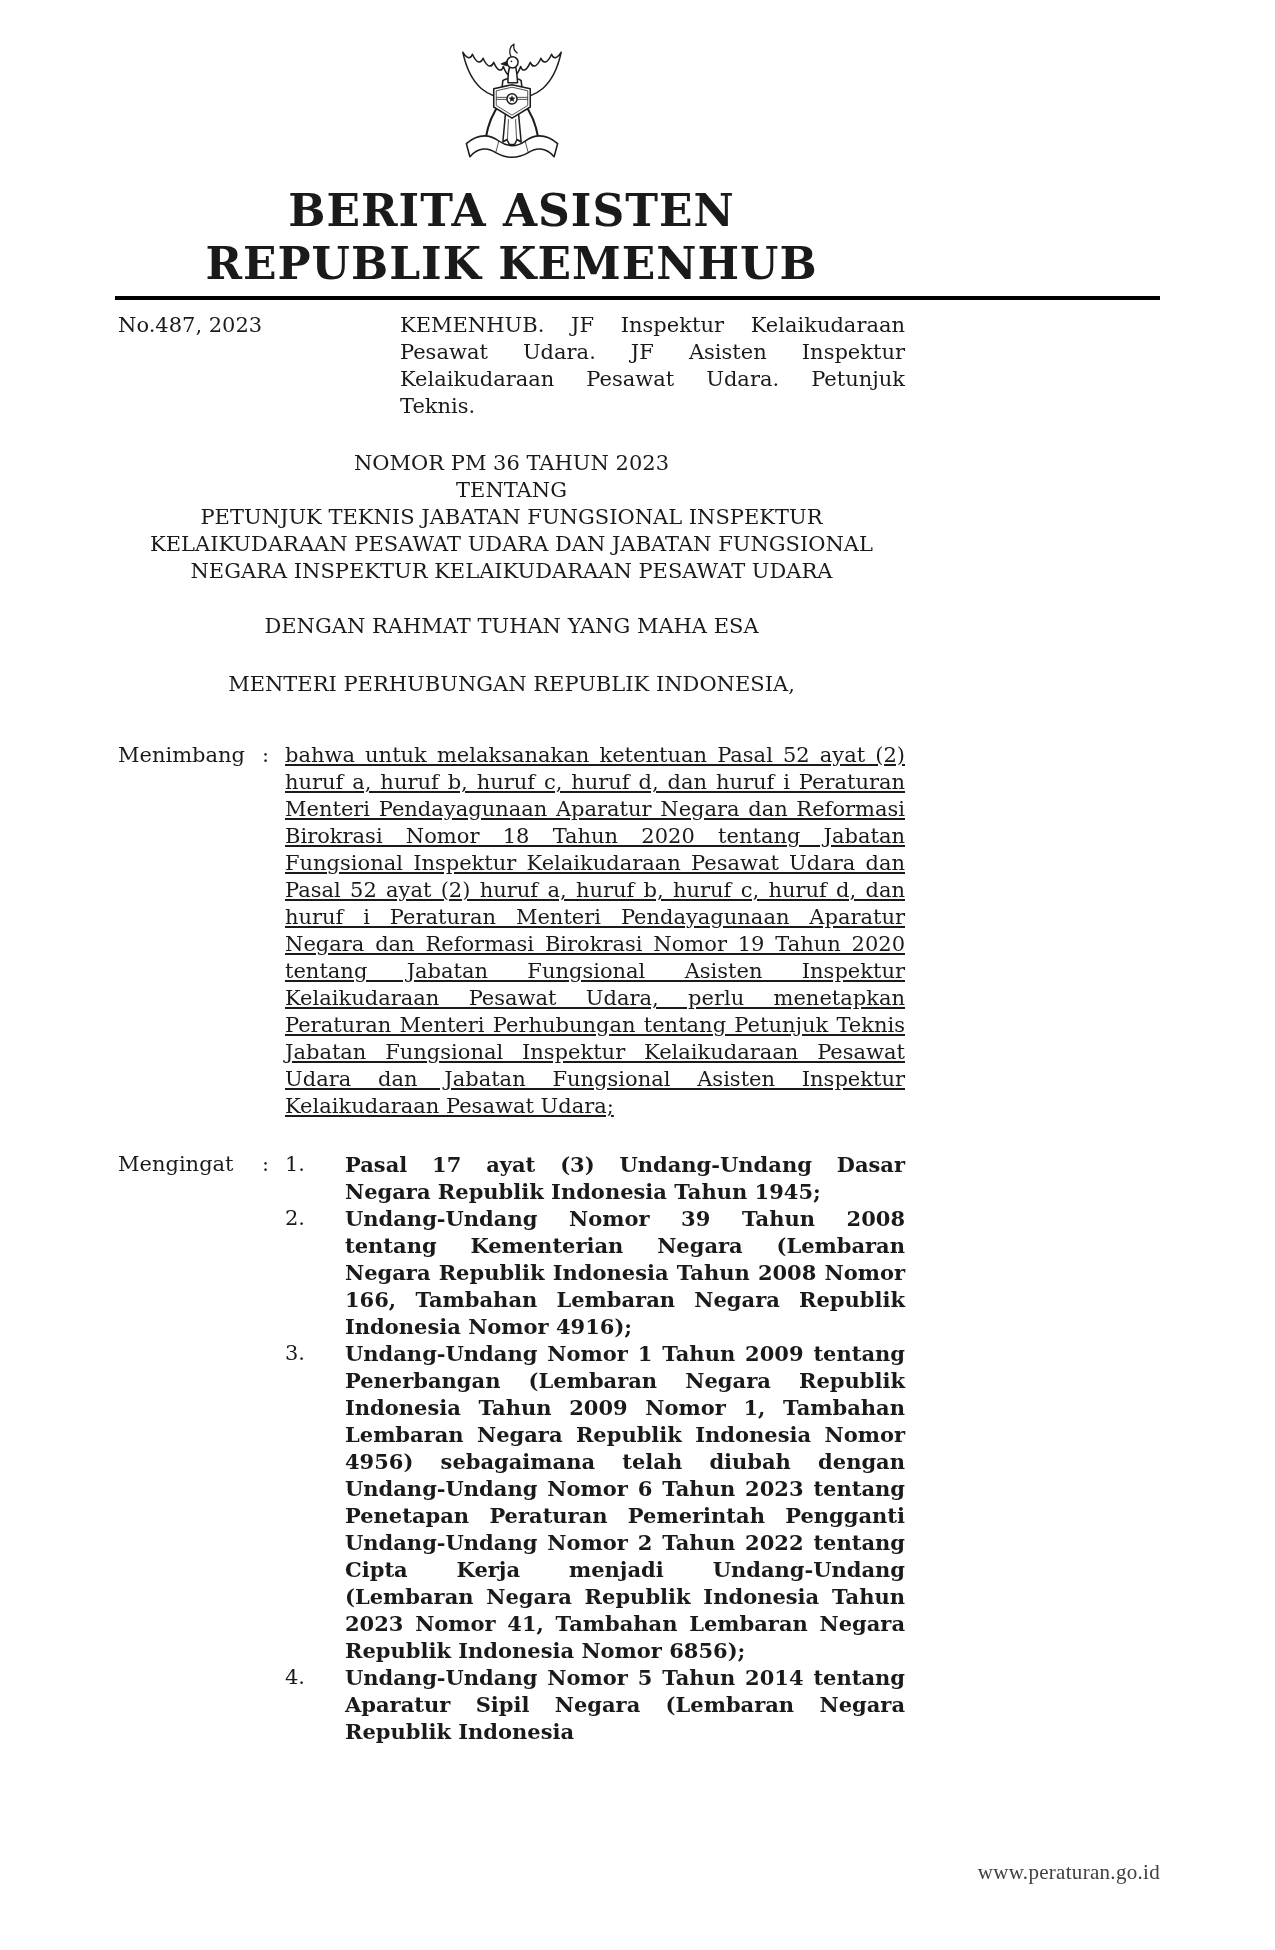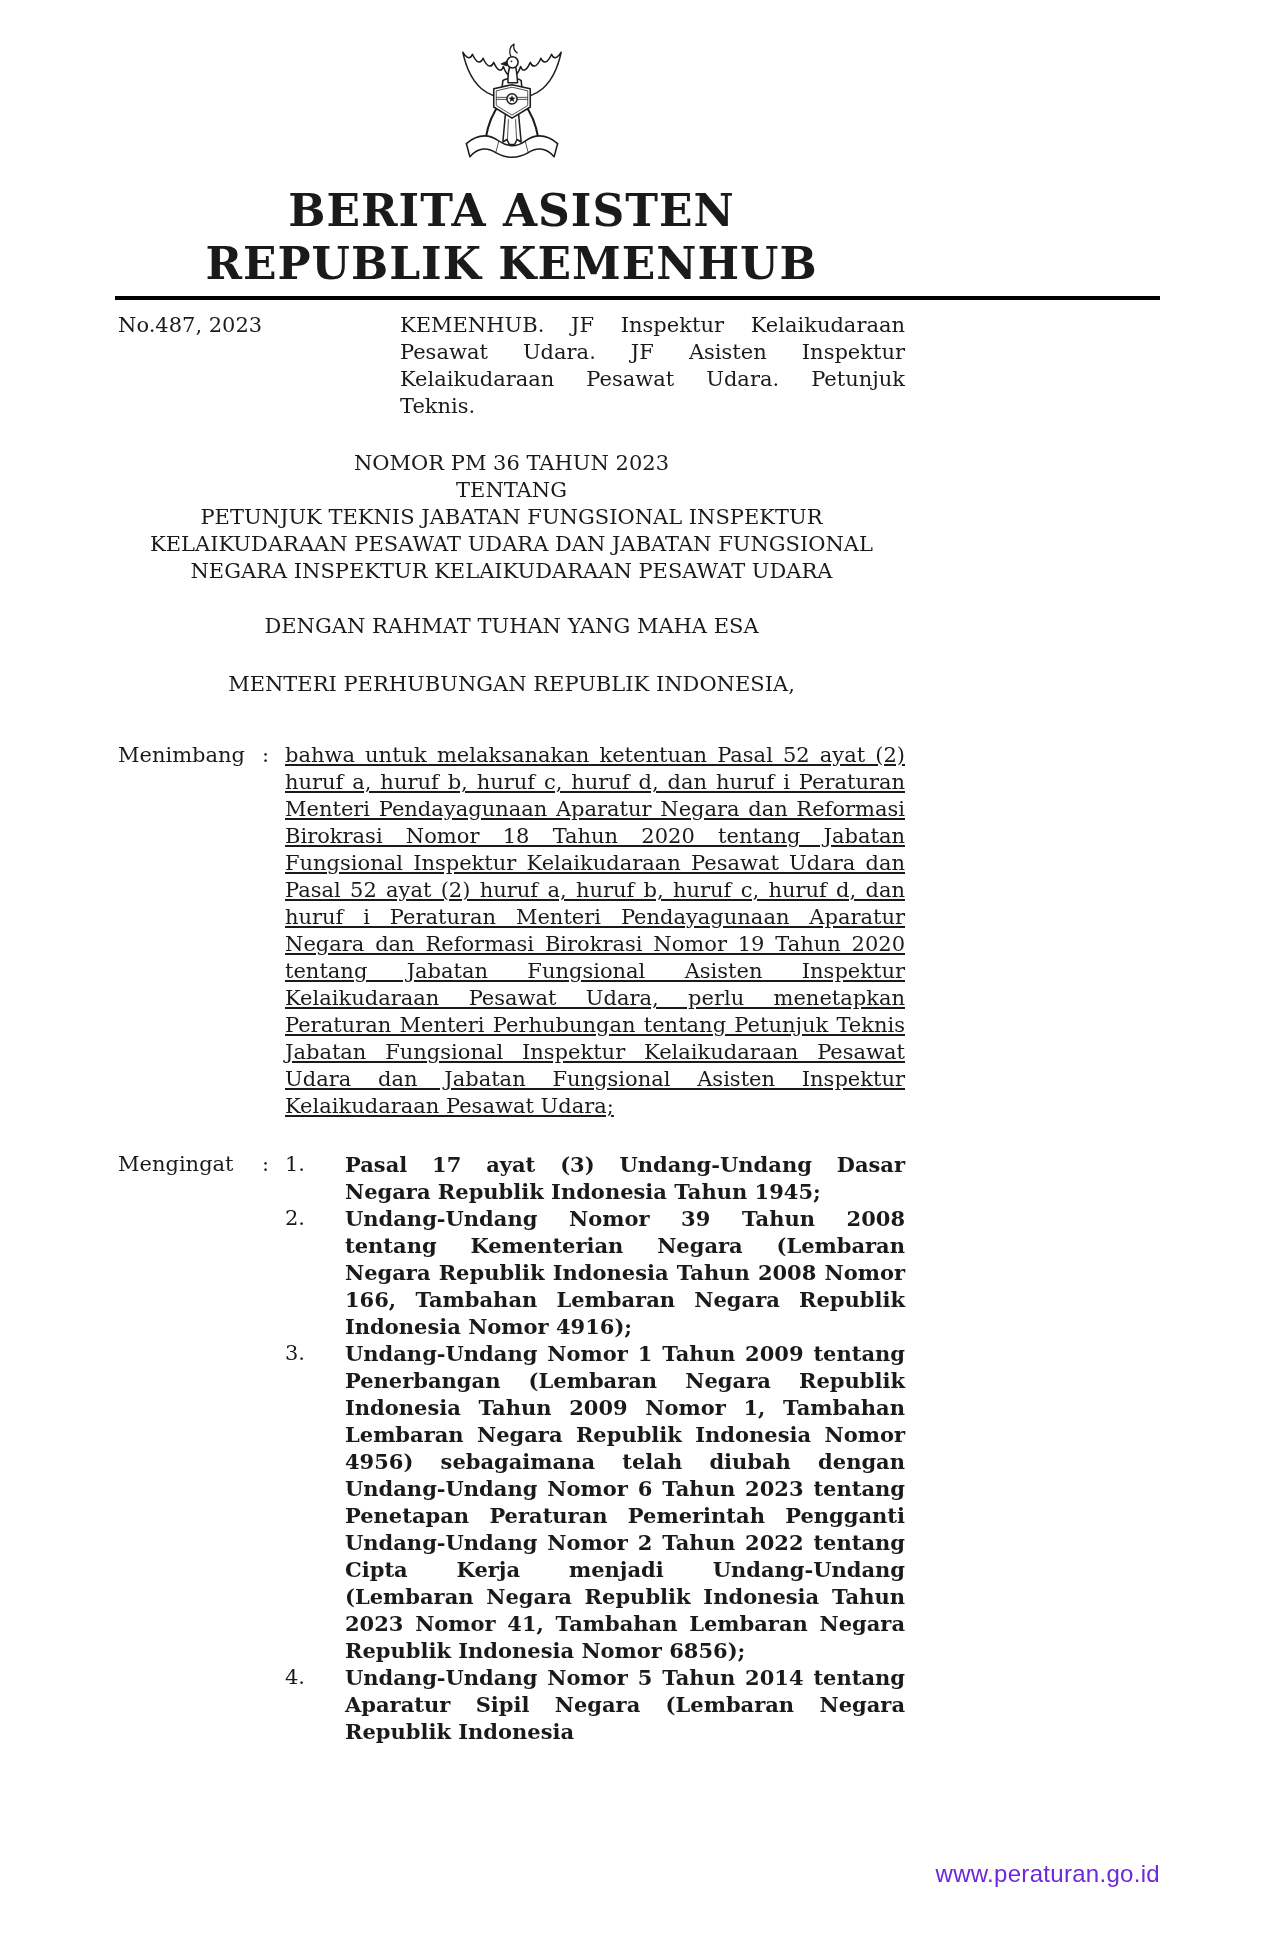--- a/index.html
+++ b/index.html
@@ -42,23 +42,23 @@
     align-items: start;
   }
   .clause + .clause { margin-top: 31px; }
   .clause-text { text-align: justify; text-decoration: underline; }
   .lb-item { display: grid; grid-template-columns: 60px 560px; }
   .lb-text { text-align: justify; font-weight: bold; }
   .footer {
     position: absolute;
     top: 1860px;
     right: 115px;
-    font-family: Liberation Sans, sans-serif;
-    font-size: 24px;
-    color: #6d28d9;
+    font-family: Liberation Serif, serif;
+    font-size: 21px;
+    color: #404040;
     letter-spacing: 0.3px;
   }
 </style>
 </head>
 <body>
 
 <div class="page">
 
   <div class="content">
     <div class="emblem">

